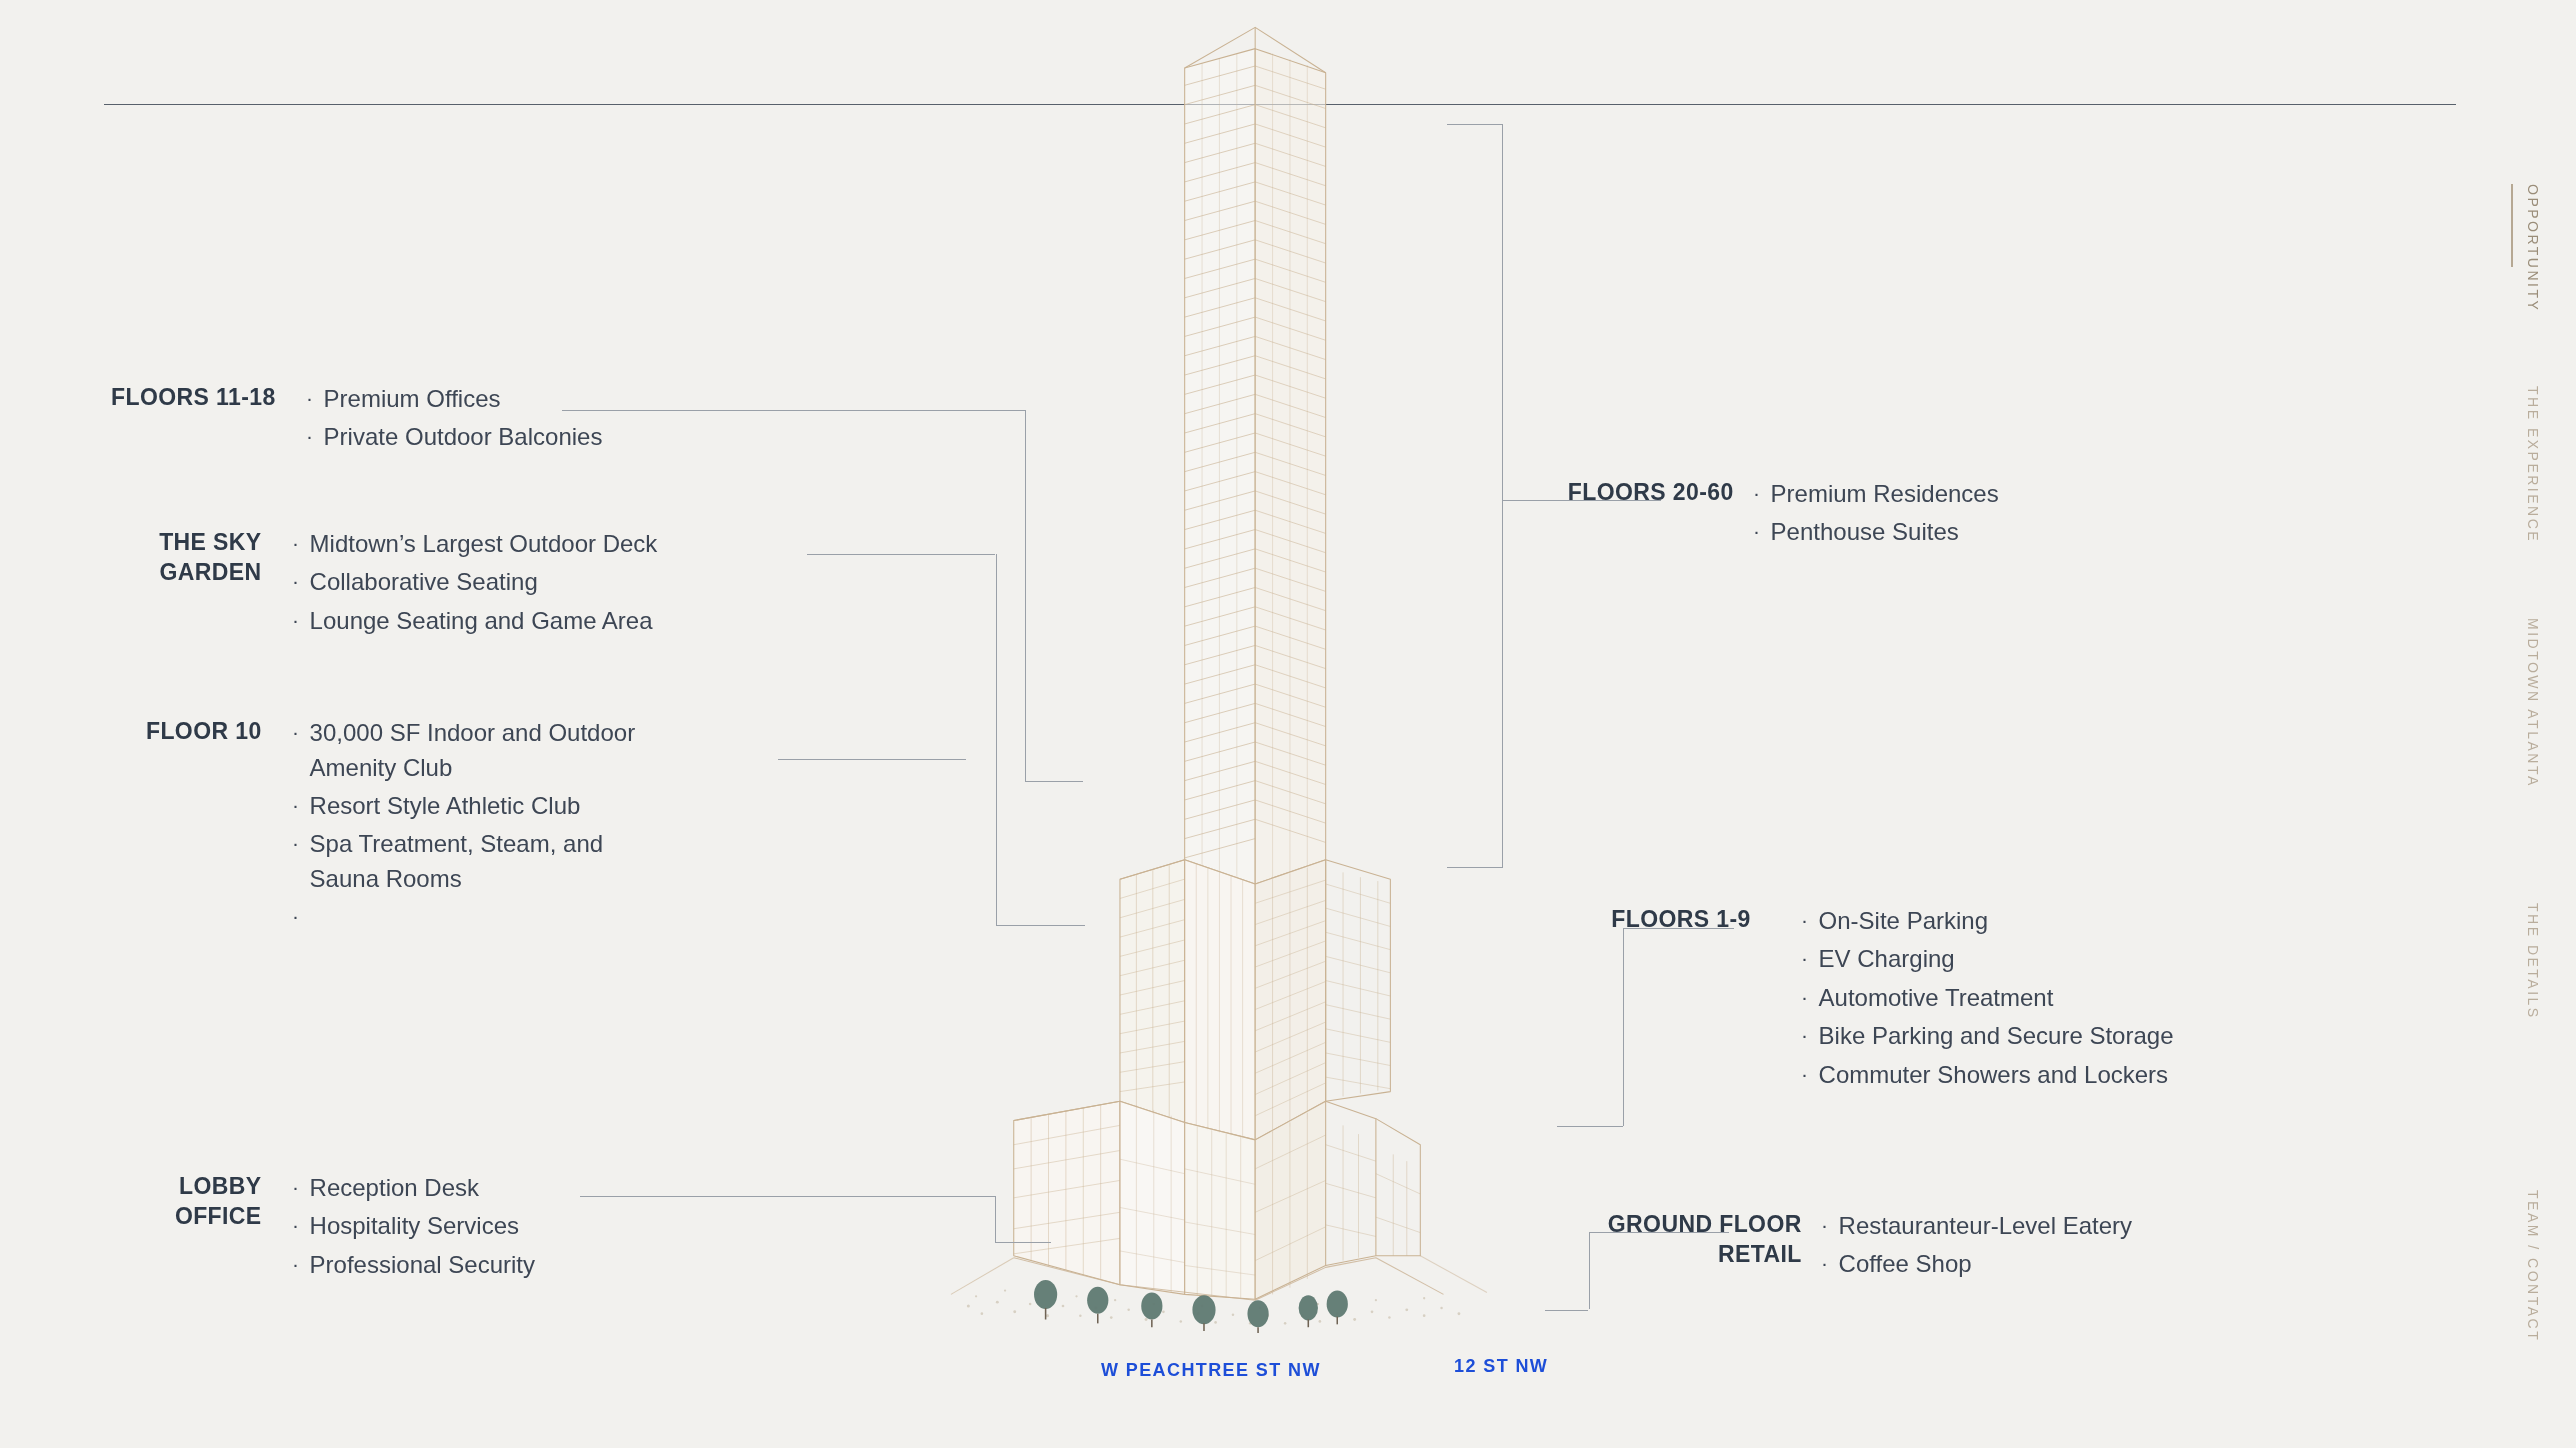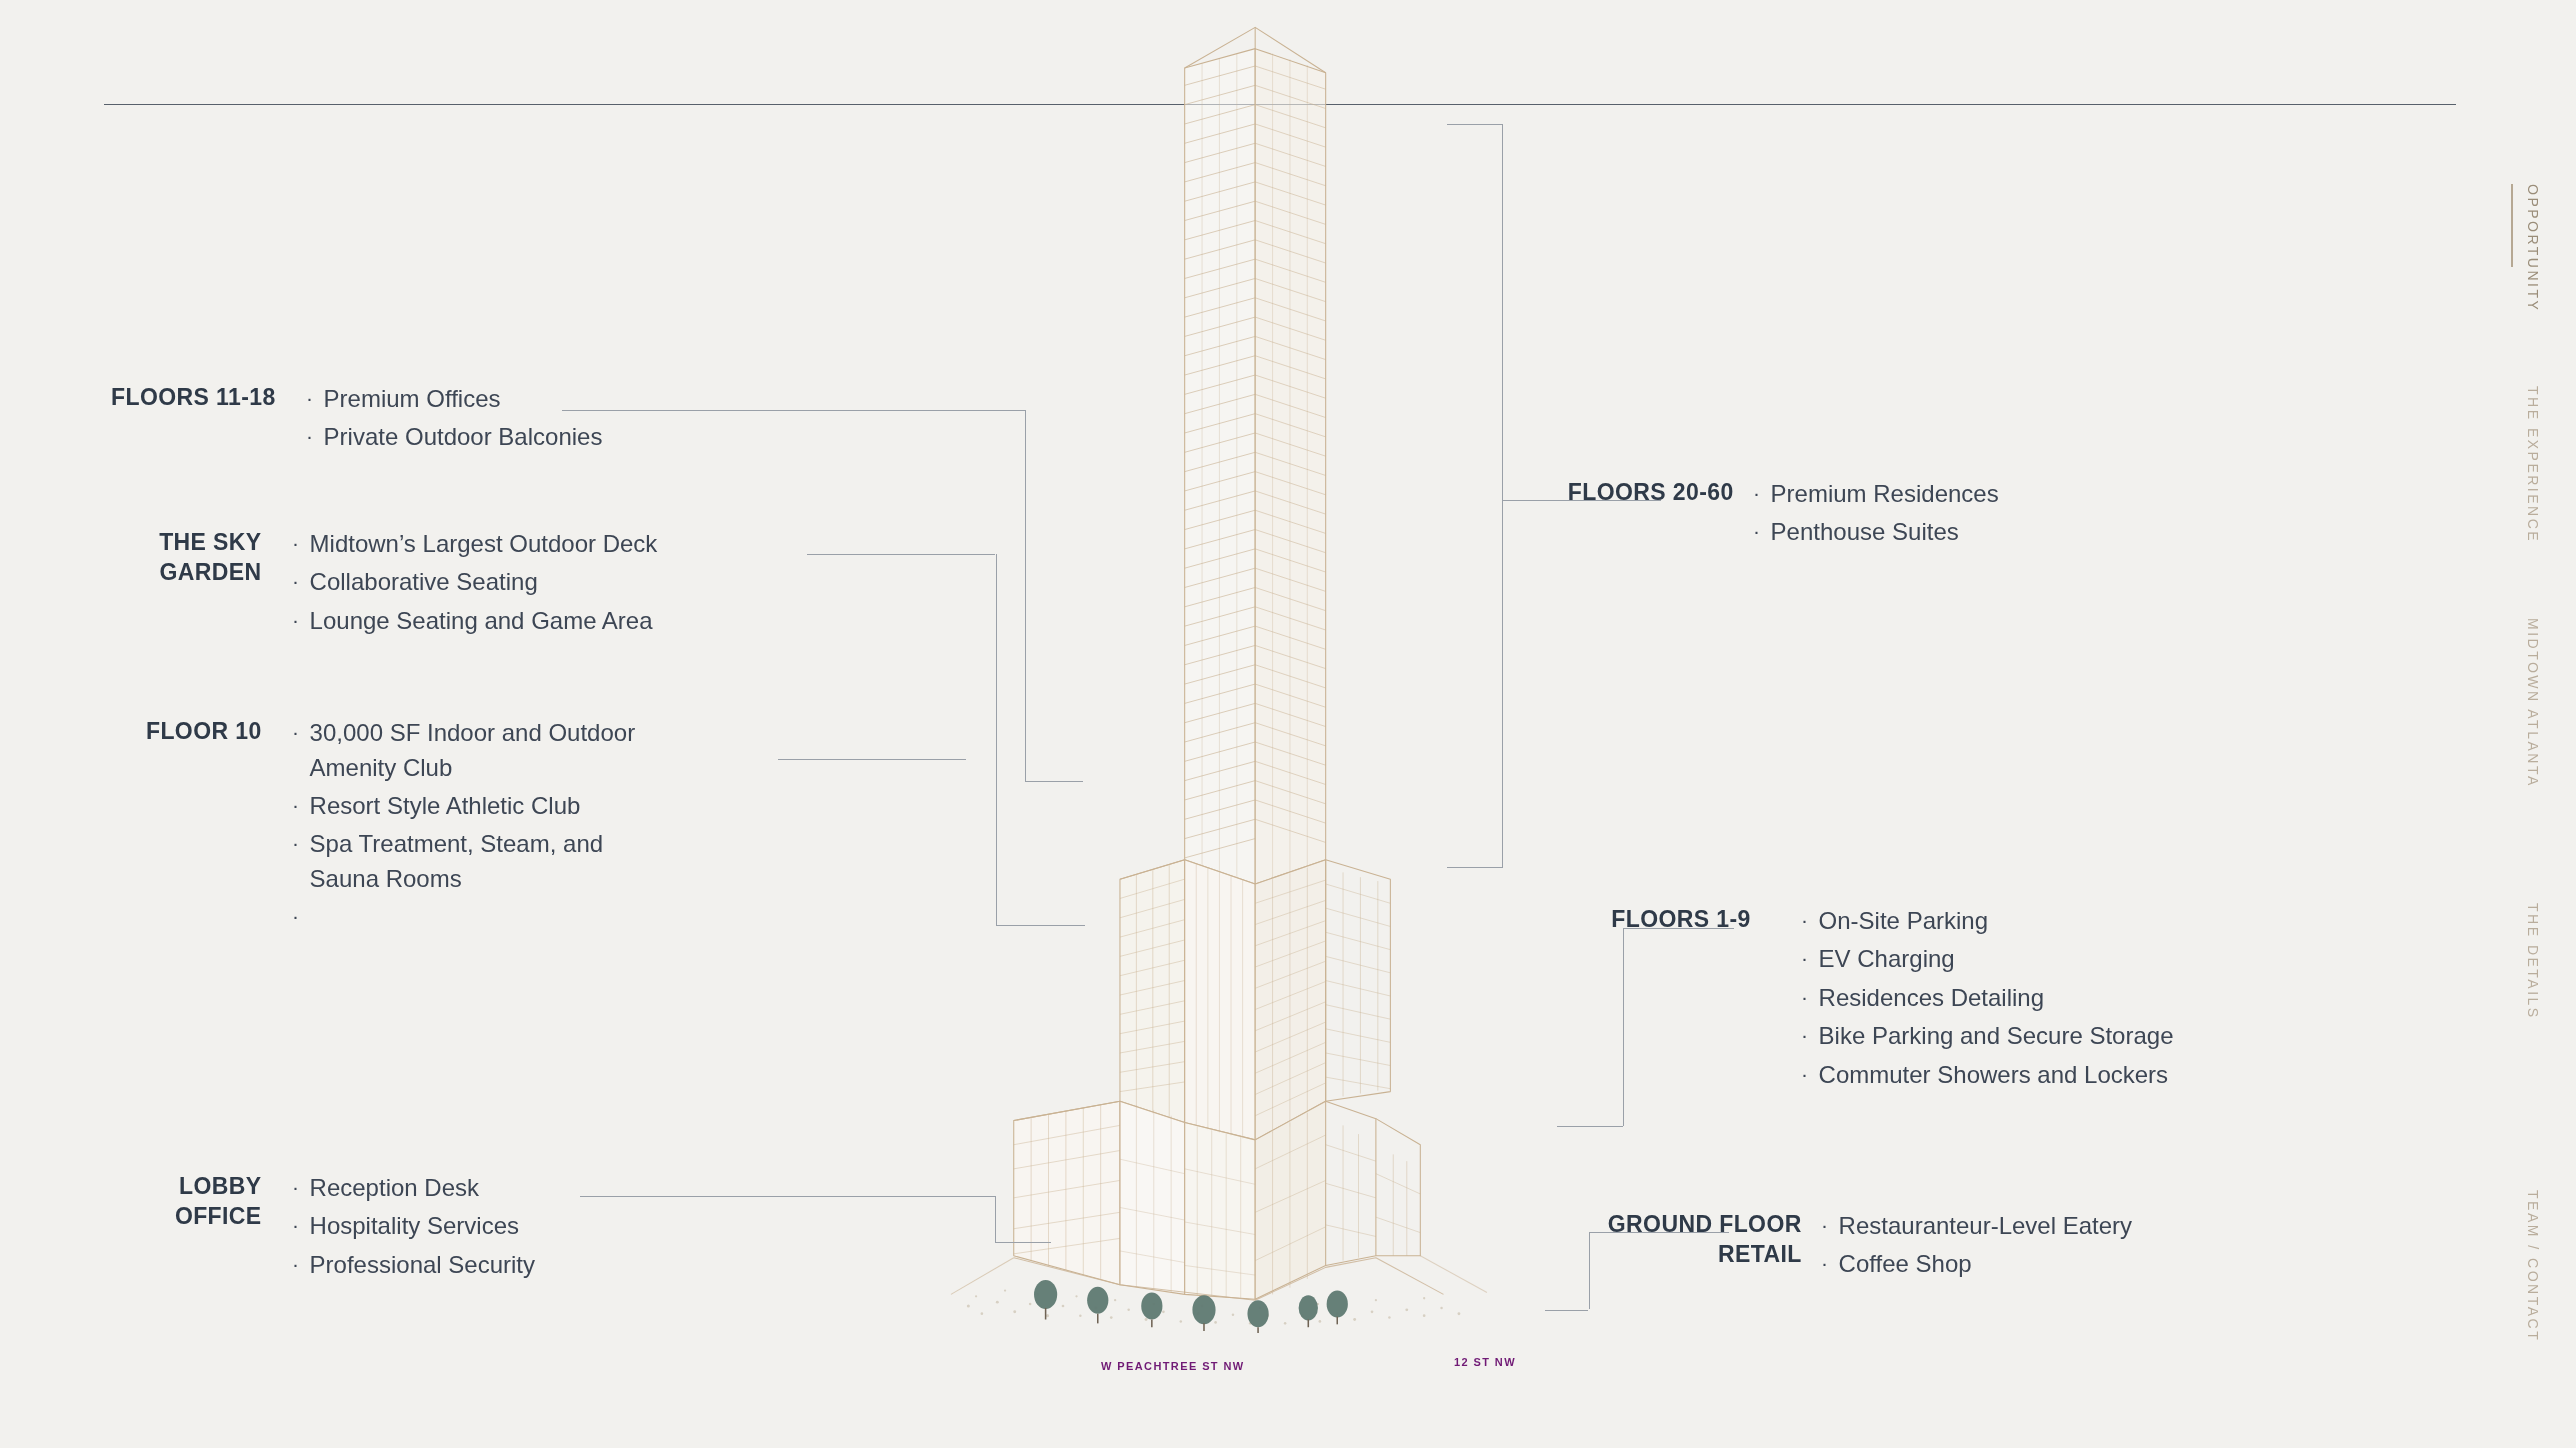--- a/index.html
+++ b/index.html
@@ -132,24 +132,24 @@
   .bldg {
     position: absolute;
     left: 922px; top: 9.7px;
     width: 676px; height: 1352px;
   }
   .bldg svg { display: block; }
 
   
   .street {
     position: absolute;
-    font-size: 11px;
+    font-size: 18px;
     letter-spacing: 1.4px;
     font-weight: bold;
-    color: #701a75;
+    color: #1d4ed8;
     text-transform: uppercase;
     white-space: nowrap;
   }
 </style>
 </head>
 <body>
 
 <div class="page">
 
   <div class="top-rule"></div>
@@ -573,21 +573,21 @@
       <li>
           <span class="dot">·</span>
           <span class="txt">On-Site Parking</span>
         </li>
       <li>
           <span class="dot">·</span>
           <span class="txt">EV Charging</span>
         </li>
       <li>
           <span class="dot">·</span>
-          <span class="txt">Residences Detailing</span>
+          <span class="txt">Automotive Treatment</span>
         </li>
       <li>
           <span class="dot">·</span>
           <span class="txt">Bike Parking and Secure Storage</span>
         </li>
       <li>
           <span class="dot">·</span>
           <span class="txt">Commuter Showers and Lockers</span>
         </li>
     </ul>

